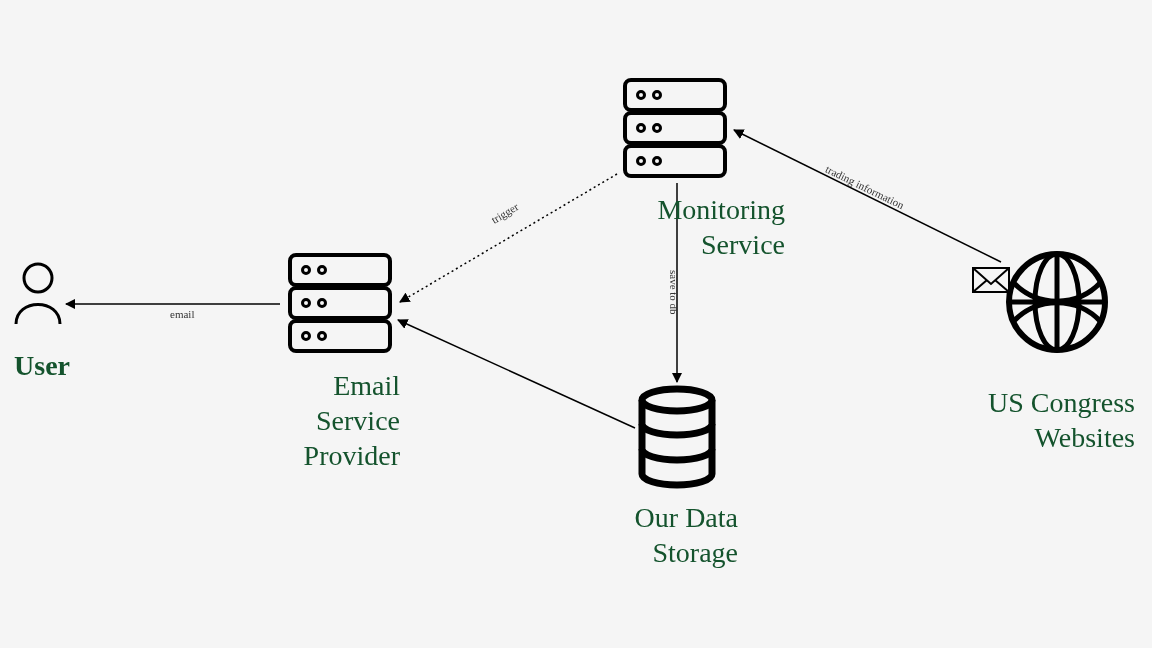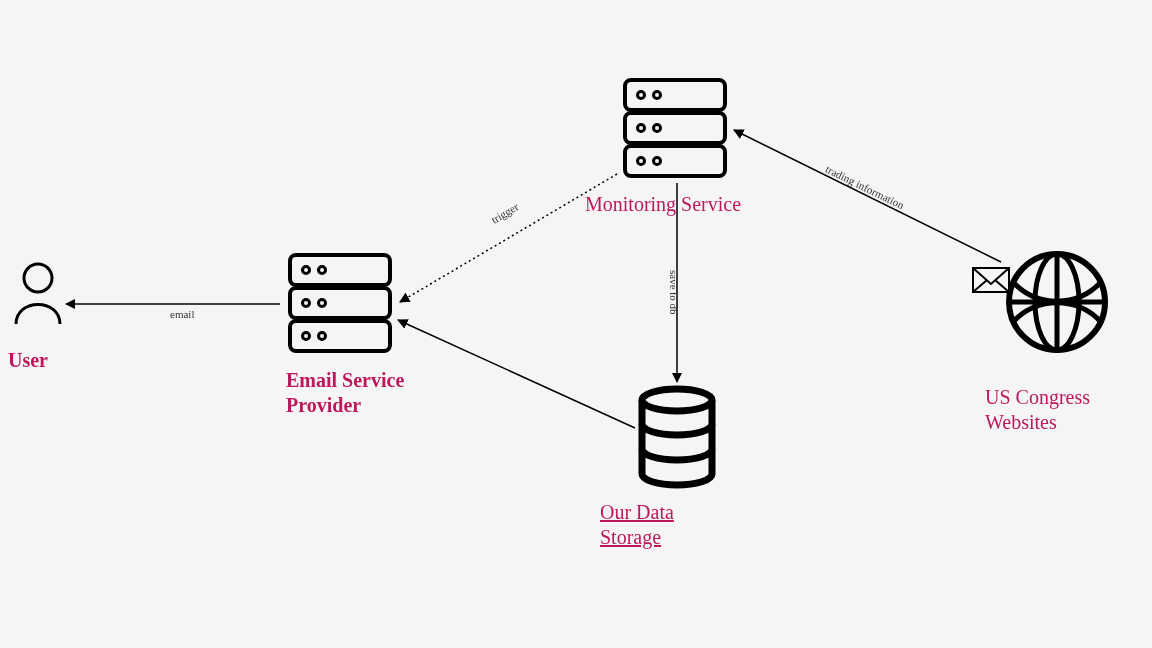--- a/index.html
+++ b/index.html
@@ -7,23 +7,23 @@
     padding: 0;
     width: 1152px;
     height: 648px;
     background: #f5f5f5;
     font-family: "Georgia", "Times New Roman", serif;
     position: relative;
     overflow: hidden;
   }
   .node-label {
     position: absolute;
-    text-align: left;
-    font-size: 20px;
-    color: #be185d;
+    text-align: right;
+    font-size: 28px;
+    color: #14532d;
     line-height: 1.25;
   }
   .edge-label {
     position: absolute;
     font-size: 11px;
     color: #333;
   }
   svg.canvas {
     position: absolute;
     left: 0;
@@ -98,24 +98,24 @@
   <line x1="617" y1="174" x2="400" y2="302" stroke="#000" stroke-width="1.5" stroke-dasharray="2,3" marker-end="url(#arrow)"></line>
 
   <line x1="677" y1="183" x2="677" y2="382" stroke="#000" stroke-width="1.5" marker-end="url(#arrow)"></line>
 
   <line x1="1001" y1="262" x2="734" y2="130" stroke="#000" stroke-width="1.5" marker-end="url(#arrow)"></line>
 
   <line x1="635" y1="428" x2="398" y2="320" stroke="#000" stroke-width="1.5" marker-end="url(#arrow)"></line>
 </svg>
 
 <div class="node-label" style="left:8px; top:348px; width:62px;font-weight:bold;">User</div>
-<div class="node-label" style="left:286px; top:368px; width:140px; white-space:pre-line;font-weight:bold;">Email Service
+<div class="node-label" style="left:260px; top:368px; width:140px; white-space:pre-line;">Email Service
 Provider</div>
 <div class="node-label" style="left:585px; top:192px; width:200px;">Monitoring Service</div>
-<div class="node-label" style="left:600px; top:500px; width:120px; white-space:pre-line;text-decoration:underline;">Our Data
+<div class="node-label" style="left:618px; top:500px; width:120px; white-space:pre-line;">Our Data
 Storage</div>
 <div class="node-label" style="left:985px; top:370px; width:150px; white-space:pre-line;margin-top:15px;">US Congress
 Websites</div>
 
 <div class="edge-label" style="left:170px; top:308px;">email</div>
 <div class="edge-label" style="left:490px; top:207px; transform:rotate(-31deg);">trigger</div>
 <div class="edge-label" style="left:680px; top:270px; transform:rotate(90deg); transform-origin:left top;">save to db</div>
 <div class="edge-label" style="left:822px; top:181px; transform:rotate(26deg);">trading information</div>
 
 </body></html>

